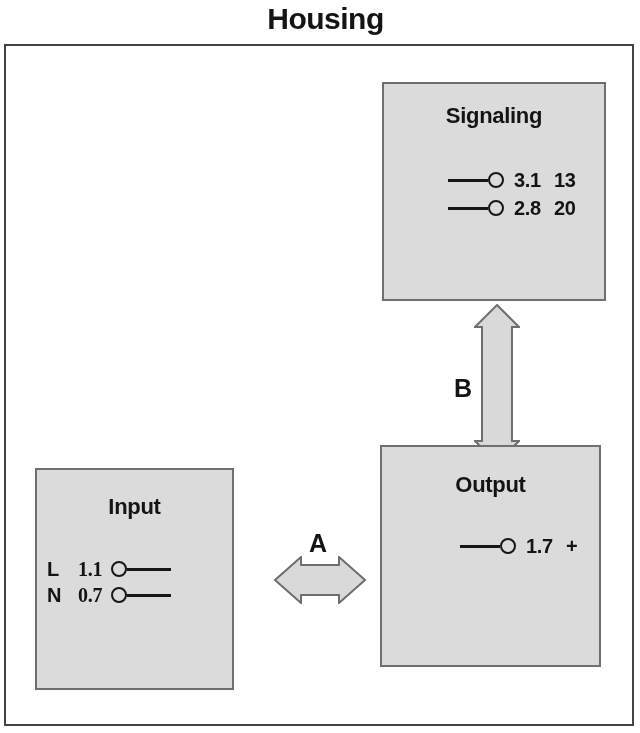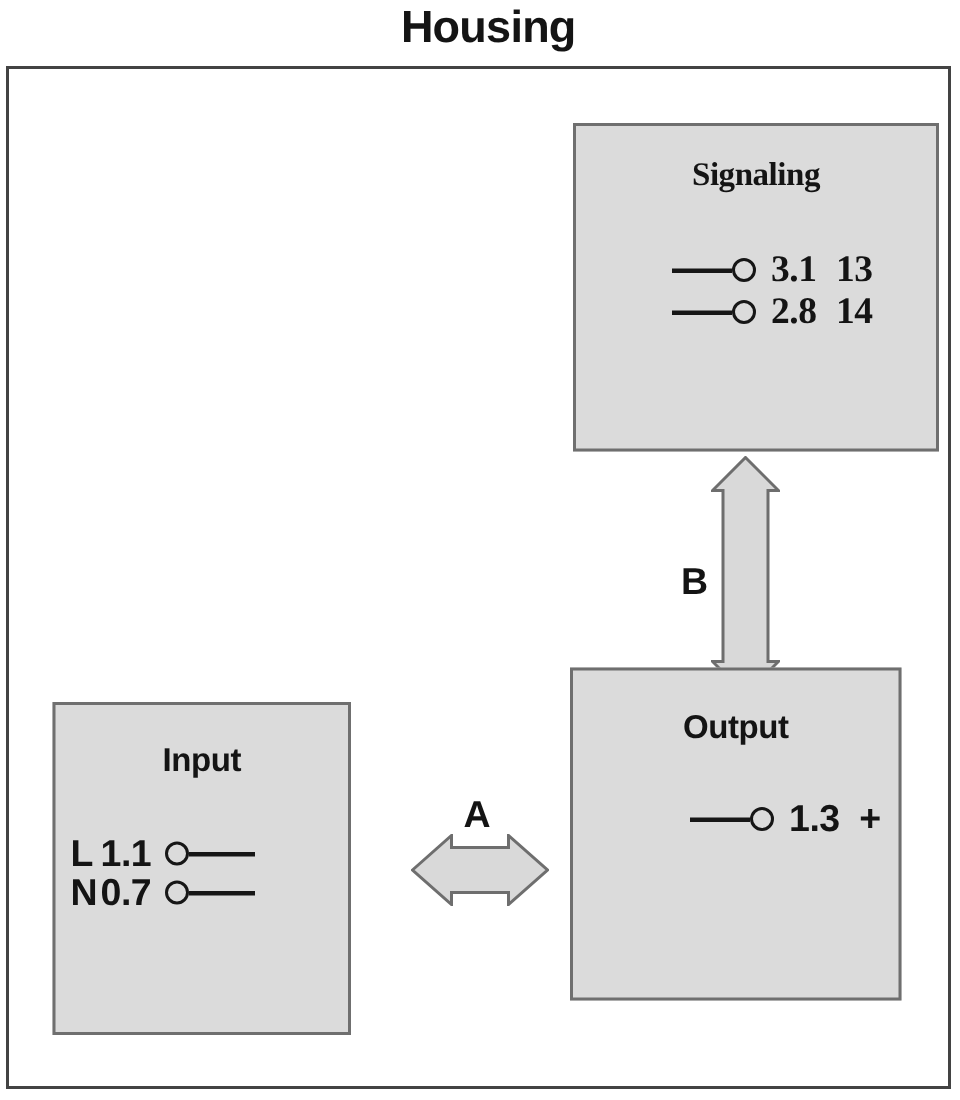--- a/index.html
+++ b/index.html
@@ -33,21 +33,21 @@
     width: 630px; height: 682px;
     border: 2px solid var(--frame-border);
     background: transparent;
   }
 
   .box {
     position: absolute;
     background: var(--box-fill);
     border: 2px solid var(--box-border);
   }
-  .box-signaling { left: 382px; top: 82px;  width: 244px; height: 219px; font-family: Liberation Serif, serif; }
+  .box-signaling { left: 382px; top: 82px;  width: 224px; height: 219px; }
   .box-input     { left: 35px;  top: 468px; width: 199px; height: 222px; padding-left: 32px; }
   .box-output    { left: 380px; top: 445px; width: 221px; height: 222px; }
 
   .box-title {
     position: absolute; left: 0; width: 100%;
     text-align: center;
     font-size: 22px; font-weight: bold; letter-spacing: -0.3px;
     line-height: 26px;
   }
   .box-signaling .box-title { top: 19px; }
@@ -55,21 +55,21 @@
   .box-output .box-title    { top: 25px; }
 
   .terminals { position: absolute; }
   .box-signaling .terminals { left: 64px; top: 82px; }
   .box-output .terminals    { left: 78px; top: 85px; }
   .box-input .terminals     { left: 10px; top: 86px; }
 
   .t-row {
     display: flex; align-items: center;
     height: 28px;
-    font-size: 25px; font-weight: bold; letter-spacing: -0.3px;
+    font-size: 20px; font-weight: bold; letter-spacing: -0.3px;
     white-space: nowrap;
   }
   .box-input .t-row { height: 26px; }
 
   .t-line {
     height: 3px; background: var(--terminal-color);
     flex: none;
   }
   .box-signaling .t-line { width: 40px; }
   .box-output .t-line    { width: 40px; }
@@ -78,21 +78,21 @@
   .t-circle {
     width: 16px; height: 16px;
     border: 2.5px solid var(--terminal-color);
     border-radius: 50%;
     background: transparent;
     flex: none;
   }
   .t-id-after  { margin-left: 10px; }
   .t-suffix    { margin-left: 13px; text-align: center; }
   .t-prefix    { display: inline-block; width: 18px; }
-  .t-id-before { margin-left: 2px; margin-right: 9px; }
+  .t-id-before { margin-left: 13px; margin-right: 9px; font-family: Liberation Serif, serif; }
 
   .arrow-svg { position: absolute; display: block; }
   .arrow-b { left: 474px; top: 304px; }
   .arrow-a { left: 274px; top: 556px; }
   .arrow-poly {
     fill: var(--arrow-fill);
     stroke: var(--arrow-stroke);
     stroke-width: 2;
     stroke-linejoin: miter;
   }
@@ -120,21 +120,21 @@
       <div class="t-row">
         <div class="t-line"></div>
         <div class="t-circle"></div>
         <span class="t-id-after">3.1</span>
         <span class="t-suffix">13</span>
       </div>
       <div class="t-row">
         <div class="t-line"></div>
         <div class="t-circle"></div>
         <span class="t-id-after">2.8</span>
-        <span class="t-suffix">14</span>
+        <span class="t-suffix">20</span>
       </div>
     </div>
   </div>
 
   <svg class="arrow-svg arrow-b" width="46" height="160" viewBox="0 0 46 160" aria-hidden="true">
     <polygon class="arrow-poly" points="23,1 45,23 38,23 38,137 45,137 23,159 1,137 8,137 8,23 1,23"></polygon>
   </svg>
   <div class="arrow-label label-b">B</div>
 
   <div class="box box-input">
@@ -159,19 +159,19 @@
     <polygon class="arrow-poly" points="1,24 27,1 27,9 65,9 65,1 91,24 65,47 65,39 27,39 27,47"></polygon>
   </svg>
   <div class="arrow-label label-a">A</div>
 
   <div class="box box-output">
     <div class="box-title">Output</div>
     <div class="terminals">
       <div class="t-row">
         <div class="t-line"></div>
         <div class="t-circle"></div>
-        <span class="t-id-after">1.3</span>
+        <span class="t-id-after">1.7</span>
         <span class="t-suffix">+</span>
       </div>
     </div>
   </div>
 
 </div>
 
 </body></html>

